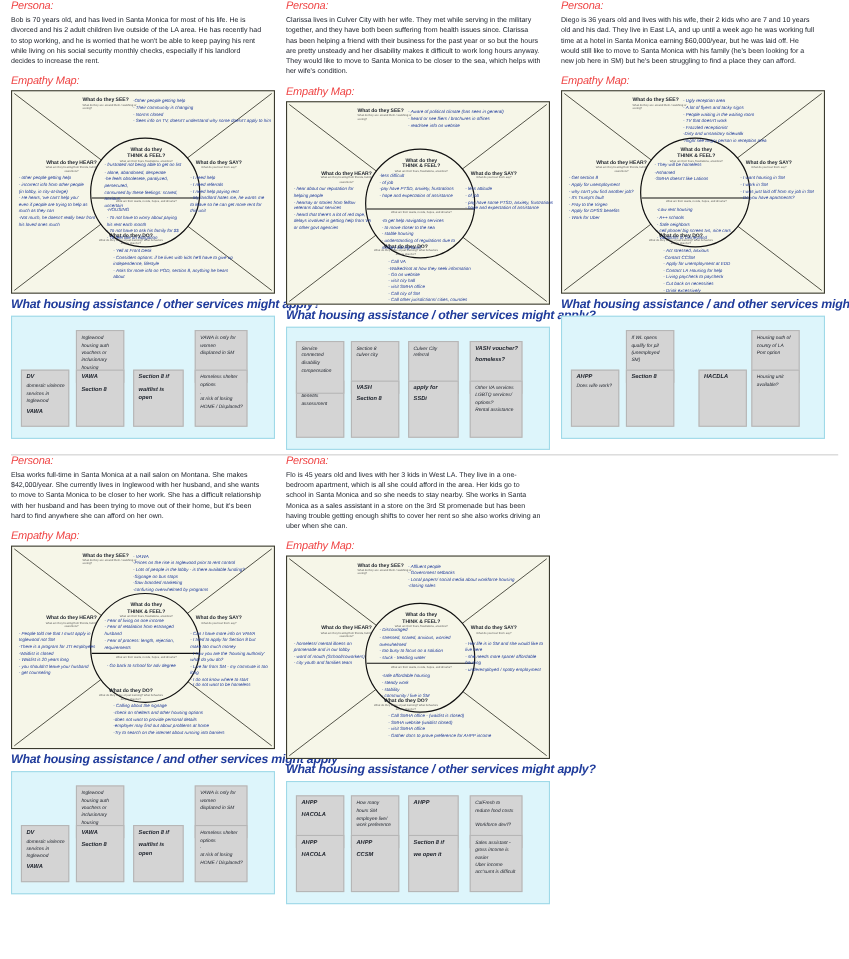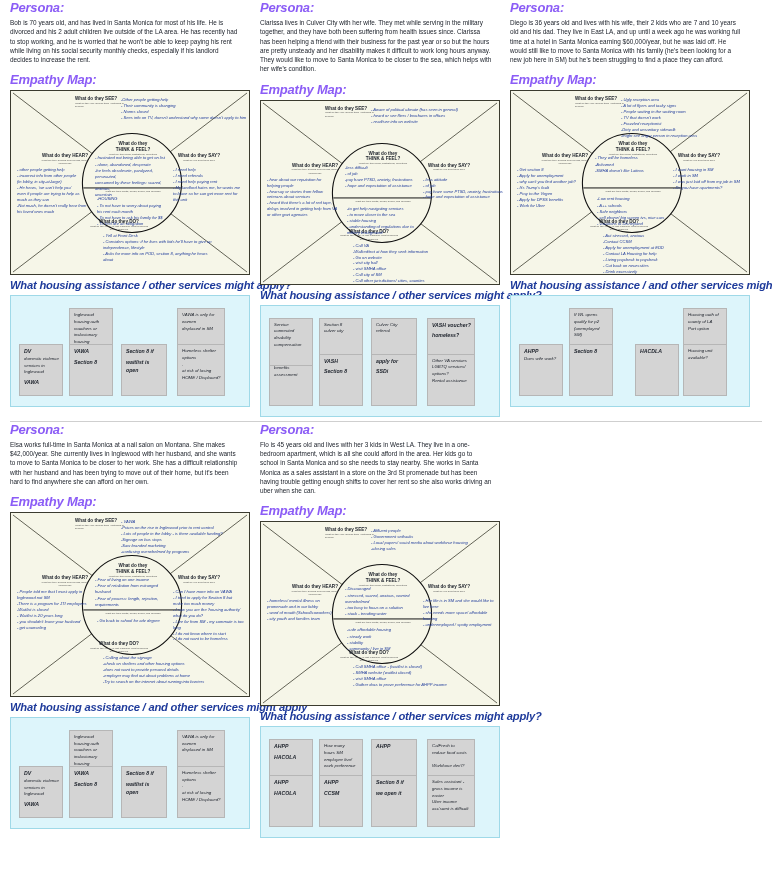--- a/index.html
+++ b/index.html
@@ -15,23 +15,23 @@
     width: 772px; height: 872px;
   }
 
   
   .row { display: flex; width: 772px; }
   .block { width: 250px; padding: 0 8px 0 10px; position: relative; }
 
   
   .hdg {
     font-style: italic;
-    font-weight: bold;
-    color: #8b5cf6;
-    font-size: 13px;
+    font-weight: normal;
+    color: #ef4444;
+    font-size: 10px;
     letter-spacing: -0.2px;
     margin: 0 0 3px 0;
   }
   .persona-body {
     font-size: 6.4px;
     line-height: 1.45;
     color: #20252e;
     margin: 0 0 8px 0;
   }
   .hdg-empathy { margin-top: 2px; }

